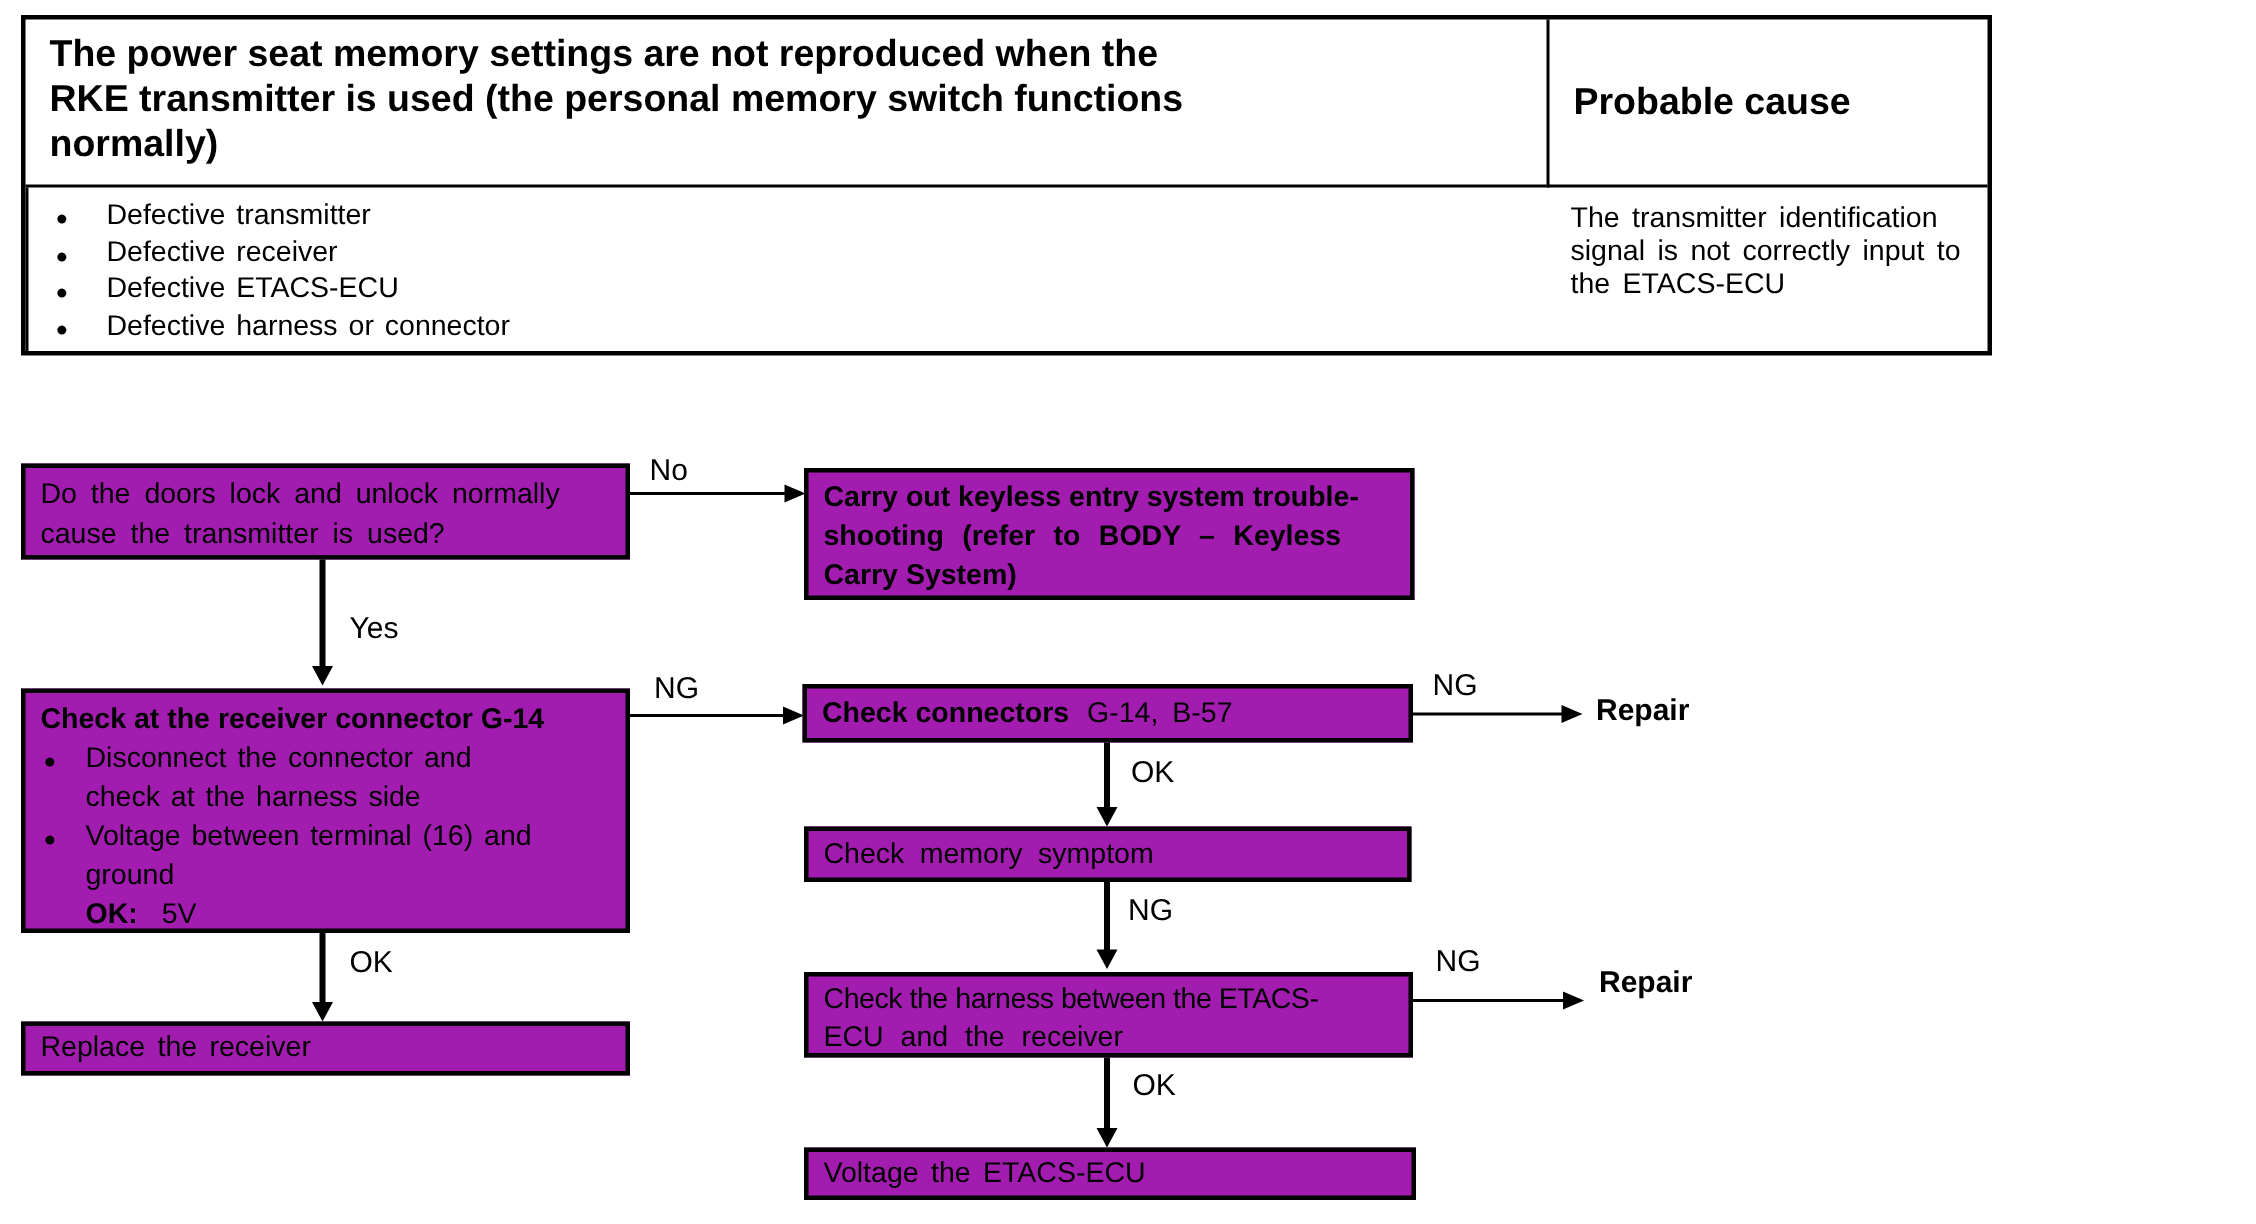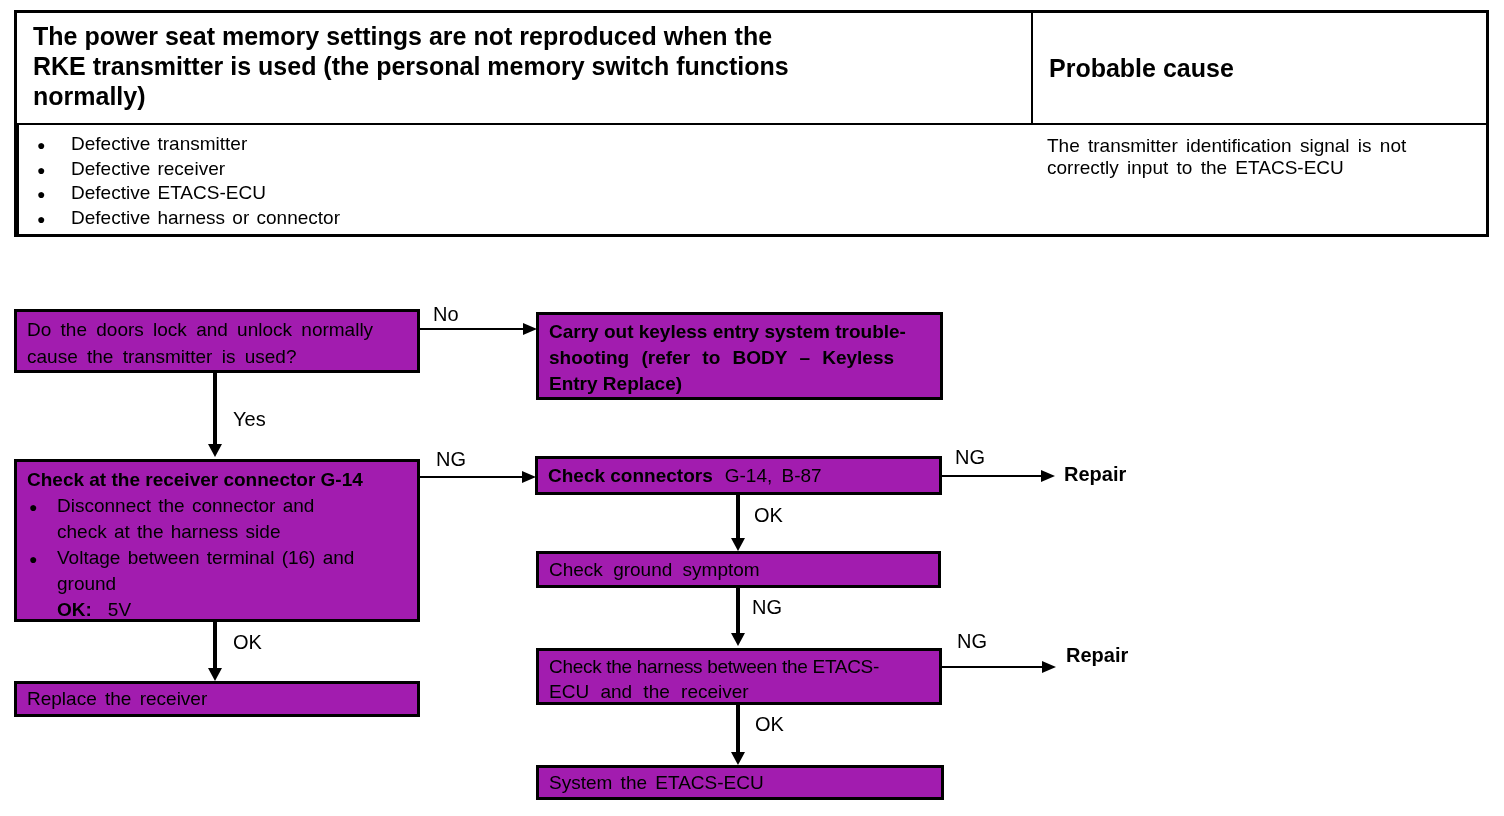--- a/index.html
+++ b/index.html
@@ -2,21 +2,21 @@
 <html><head>
 <meta charset="utf-8">
 <style>
   html,body{margin:0;padding:0;background:#fff;}
   .page{
     position:relative;width:1504px;height:816px;background:#ffffff;
     font-family:"Liberation Sans", sans-serif;color:#000;overflow:hidden;
   }
   
   .sym-table{
-    position:absolute;left:14px;top:10px;width:1475px;height:227px;
+    position:absolute;left:14px;top:10px;width:1314px;height:227px;
     border:3px solid #000;box-sizing:border-box;
     display:grid;grid-template-columns:1014px 1fr;grid-template-rows:112px 1fr;
   }
   .cell{box-sizing:border-box;}
   .cell-problem{
     padding:8px 20px 0 16px;font-weight:bold;font-size:25px;line-height:30px;
     border-bottom:2px solid #000;
   }
   .cell-cause-head{
     border-left:2px solid #000;border-bottom:2px solid #000;
@@ -94,54 +94,54 @@
   </div>
 
   <div class="fbox b-doors">
     <div>Do the doors lock and unlock normally</div>
     <div>cause the transmitter is used?</div>
   </div>
 
   <div class="fbox b-keyless">
     <div>Carry out keyless entry system trouble-</div>
     <div class="l2">shooting (refer to BODY – Keyless</div>
-    <div>Entry Replace)</div>
+    <div>Carry System)</div>
   </div>
 
   <div class="fbox b-g14">
     <div class="g14-title">Check at the receiver connector G-14</div>
     <ul>
       <li>Disconnect the connector and check at the harness side</li>
       <li>Voltage between terminal (16) and ground</li>
     </ul>
     <div class="g14-ok">
       <span class="oklab">OK:</span><span>5V</span>
     </div>
   </div>
 
   <div class="fbox b-conn vcenter">
     <span class="bold">Check connectors</span>
-    <span class="rest">G-14, B-87</span>
+    <span class="rest">G-14, B-57</span>
   </div>
 
   <div class="fbox b-sympt vcenter">
-    <span>Check ground symptom</span>
+    <span>Check memory symptom</span>
   </div>
 
   <div class="fbox b-harn">
     <div class="l1">Check the harness between the ETACS-</div>
     <div class="l2">ECU and the receiver</div>
   </div>
 
   <div class="fbox b-recv vcenter">
     <span>Replace the receiver</span>
   </div>
 
   <div class="fbox b-etacs vcenter">
-    <span>System the ETACS-ECU</span>
+    <span>Voltage the ETACS-ECU</span>
   </div>
 
   <div class="hline" style="left:420px;top:328px;width:104px;"></div>
   <div class="arr-r" style="left:523px;top:323px;"></div>
   <div class="flabel" style="left:433px;top:303px;">No</div>
 
   <div class="vline" style="left:213px;top:373px;height:73px;"></div>
   <div class="arr-d" style="left:208px;top:444px;"></div>
   <div class="flabel" style="left:233px;top:408px;">Yes</div>
 

